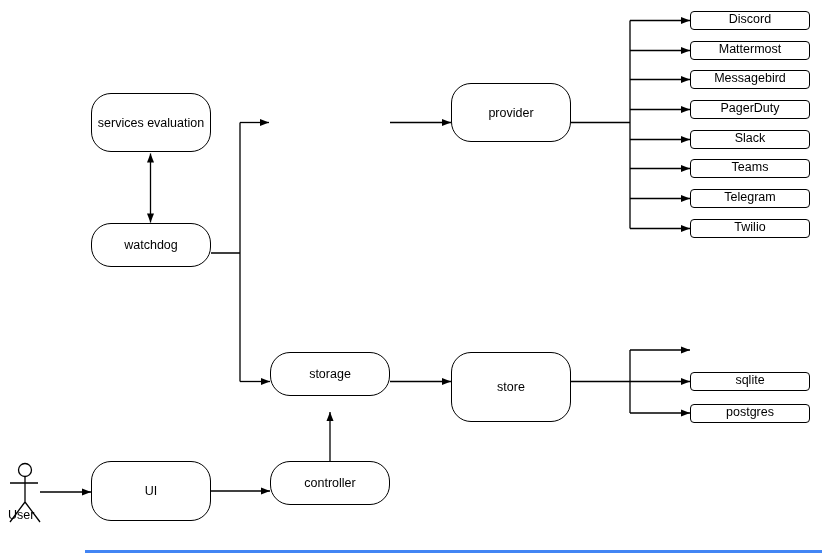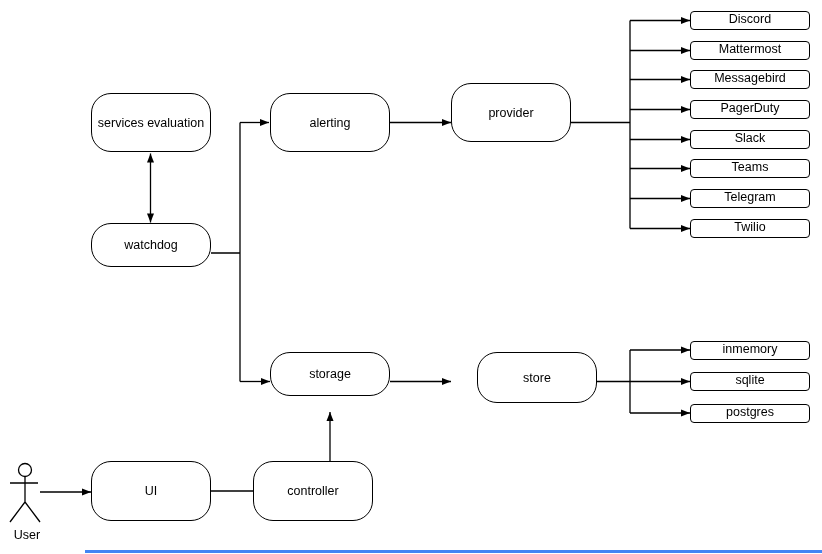--- a/index.html
+++ b/index.html
@@ -43,23 +43,22 @@
     border: 1.2px solid #000000;
     border-radius: 4px;
     background: #ffffff;
     display: flex;
     justify-content: center;
     z-index: 2;
   }
   .actor-label {
     position: absolute;
     left: 8px;
-    top: 528px;
+    top: 508px;
     width: 38px;
-    text-align: center;
     font-size: 12.5px;
     color: #000000;
     z-index: 2;
   }
   .accent-line {
     position: absolute;
     left: 85px;
     top: 550px;
     width: 737px;
     height: 3px;
@@ -117,36 +116,33 @@
       </g>
     </g>
   </svg>
 
   <div class="node" style="left:91px;top:93px;height:59px">
     <span class="lbl">services evaluation</span>
   </div>
   <div class="node" style="left:91px;top:223px;height:44px">
     <span class="lbl">watchdog</span>
   </div>
-  <div class="node" style="left:270px;top:93px;height:59px">
-    <span class="lbl">alerting</span>
-  </div>
   <div class="node" style="left:451px;top:83px;height:59px">
     <span class="lbl">provider</span>
   </div>
   <div class="node" style="left:270px;top:352px;height:44px">
     <span class="lbl">storage</span>
   </div>
-  <div class="node" style="left:477px;top:352px;height:51px">
+  <div class="node" style="left:451px;top:352px;height:70px">
     <span class="lbl">store</span>
   </div>
   <div class="node" style="left:91px;top:461px;height:60px">
     <span class="lbl">UI</span>
   </div>
-  <div class="node" style="left:253px;top:461px;height:60px">
+  <div class="node" style="left:270px;top:461px;height:44px">
     <span class="lbl">controller</span>
   </div>
 
   <div class="leaf" style="top:11px">
     <span class="lbl">Discord</span>
   </div>
   <div class="leaf" style="top:41px">
     <span class="lbl">Mattermost</span>
   </div>
   <div class="leaf" style="top:100px">
@@ -161,23 +157,20 @@
   <div class="leaf" style="top:189px">
     <span class="lbl">Telegram</span>
   </div>
   <div class="leaf" style="top:159px">
     <span class="lbl">Teams</span>
   </div>
   <div class="leaf" style="top:219px">
     <span class="lbl">Twilio</span>
   </div>
 
-  <div class="leaf" style="top:340.5px">
-    <span class="lbl">inmemory</span>
-  </div>
   <div class="leaf" style="top:403.5px">
     <span class="lbl">postgres</span>
   </div>
   <div class="leaf" style="top:372px">
     <span class="lbl">sqlite</span>
   </div>
 
   <div class="actor-label">User</div>
 
   <div class="accent-line" style="background: rgb(66, 133, 244);"></div>

